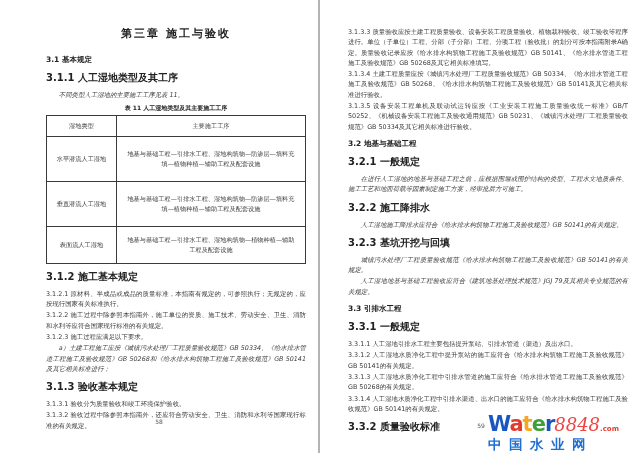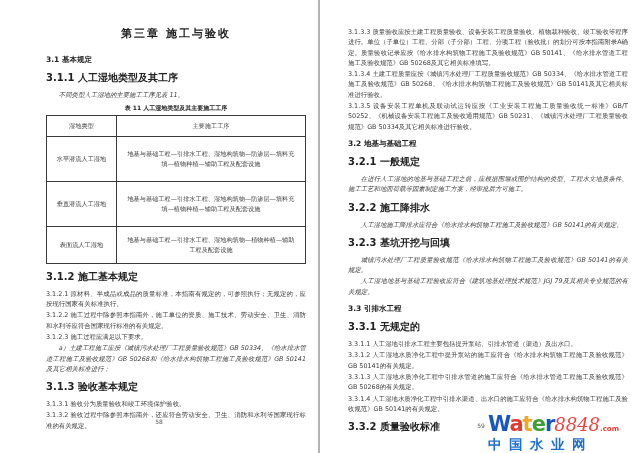--- a/index.html
+++ b/index.html
@@ -99,21 +99,21 @@
 
     <div class="h-sub">3.2.2 施工降排水</div>
     <p class="ind">人工湿地施工降排水应符合《给水排水构筑物工程施工及验收规范》GB 50141的有关规定。</p>
 
     <div class="h-sub">3.2.3 基坑开挖与回填</div>
     <p class="ind">城镇污水处理厂工程质量验收规范《给水排水构筑物工程施工及验收规范》GB 50141的有关规定。</p>
 
     <p class="ind">人工湿地地基与基础工程验收应符合《建筑地基处理技术规范》JGJ 79及其相关专业规范的有关规定。</p>
 
     <div class="h-sec">3.3 引排水工程</div>
-    <div class="h-sub">3.3.1 无规定的</div>
+    <div class="h-sub">3.3.1 一般规定</div>
     <p>3.3.1.1 人工湿地引排水工程主要包括提升泵站、引排水管道（渠道）及出水口。</p>
     <p>3.3.1.2 人工湿地水质净化工程中提升泵站的施工应符合《给水排水构筑物工程施工及验收规范》GB 50141的有关规定。</p>
     <p>3.3.1.3 人工湿地水质净化工程中引排水管道的施工应符合《给水排水管道工程施工及验收规范》GB 50268的有关规定。</p>
     <p>3.3.1.4 人工湿地水质净化工程中引排水渠道、出水口的施工应符合《给水排水构筑物工程施工及验收规范》GB 50141的有关规定。</p>
 
     <div class="h-sub">3.3.2 质量验收标准</div>
 
     <div class="pagenum pagenum-right">59</div>
   </div>
 

